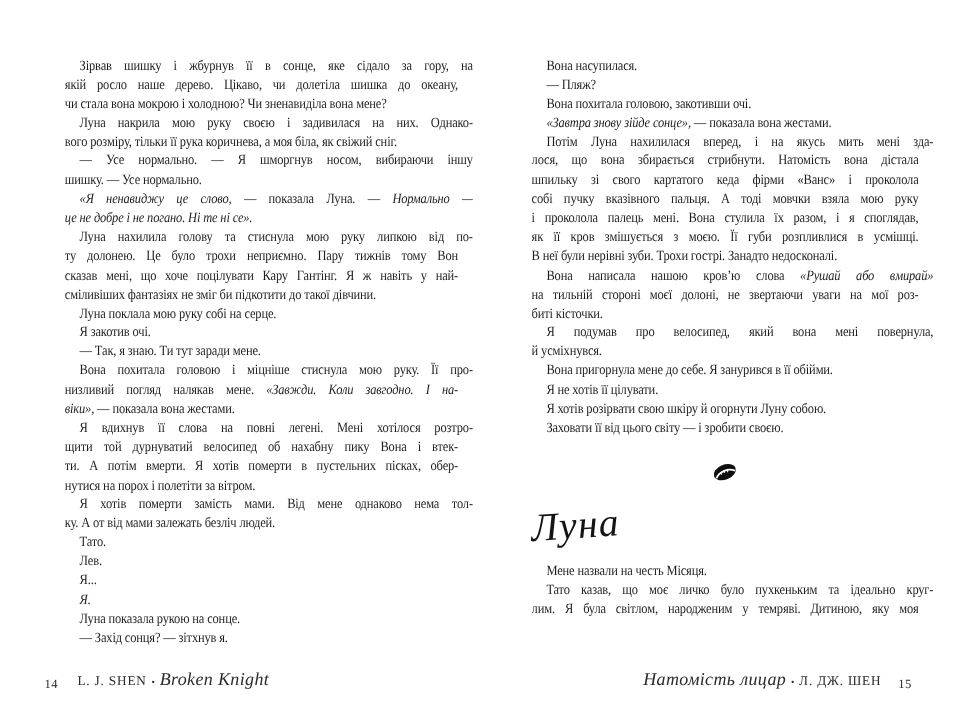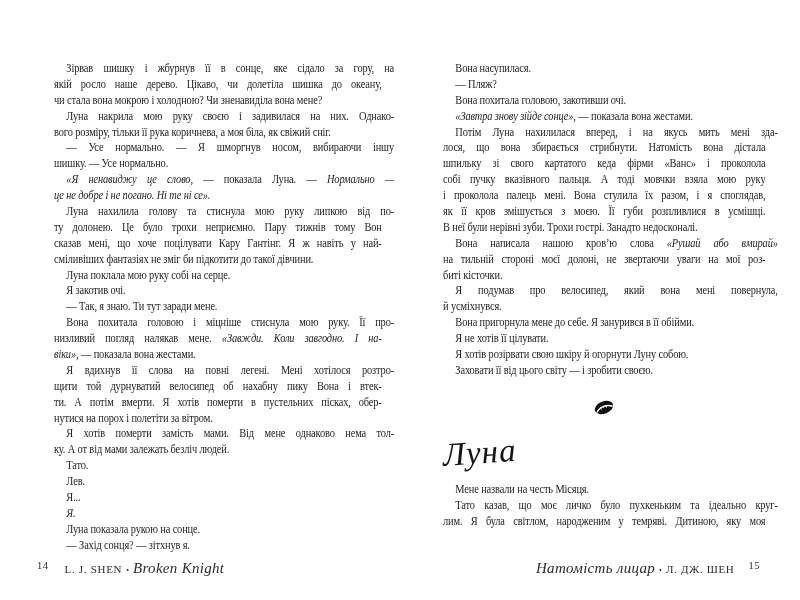--- a/index.html
+++ b/index.html
@@ -1,21 +1,21 @@
 <!DOCTYPE html>
 <html><head>
 <meta charset="utf-8">
 <style>
   html,body{margin:0;padding:0;}
   body{
     width:800px;height:600px;position:relative;overflow:hidden;
     background:#ffffff;color:#1e1e1e;
     font-family:"Liberation Serif", serif;
   }
-  .col{position:absolute;top:61px;}
+  .col{position:absolute;top:47px;}
   #left-col{left:54px;--lw:372px;}
   #right-col{left:443px;--lw:366px;}
   .line{
     width:var(--lw);
     transform:scaleX(0.881);transform-origin:0 0;
     font-size:11.8px;line-height:15.9px;height:15.9px;
     letter-spacing:-0.15px;overflow:hidden;white-space:normal;
   }
   .just{text-align:justify;text-align-last:justify;}
   .ind{padding-left:14px;}
@@ -26,21 +26,21 @@
     font-size:12.3px;font-weight:bold;font-style:italic;line-height:15px;
   }
   .script-head{
     margin-top:13px;margin-bottom:3px;height:48px;line-height:48px;
     font-size:33px;font-style:italic;letter-spacing:1px;
     transform:rotate(-4deg);transform-origin:0 60%;
     color:#141414;
   }
   .footer{
     position:absolute;top:560px;height:16px;
-    display:flex;align-items:flex-start;color:#2b2b2b;
+    display:flex;align-items:flex-end;color:#2b2b2b;
   }
   #footer-left{left:37px;}
   #footer-right{right:40px;}
   .pnum{font-size:10.5px;letter-spacing:0.5px;}
   #footer-left .run{margin-left:16px;}
   #footer-right .pnum{margin-left:14px;}
   .run{display:inline-flex;align-items:baseline;}
   .fa{font-size:11px;letter-spacing:0.7px;}
   .ft{font-style:italic;font-size:15px;letter-spacing:0.3px;}
   .sep{font-size:8px;margin:0 4px;}

